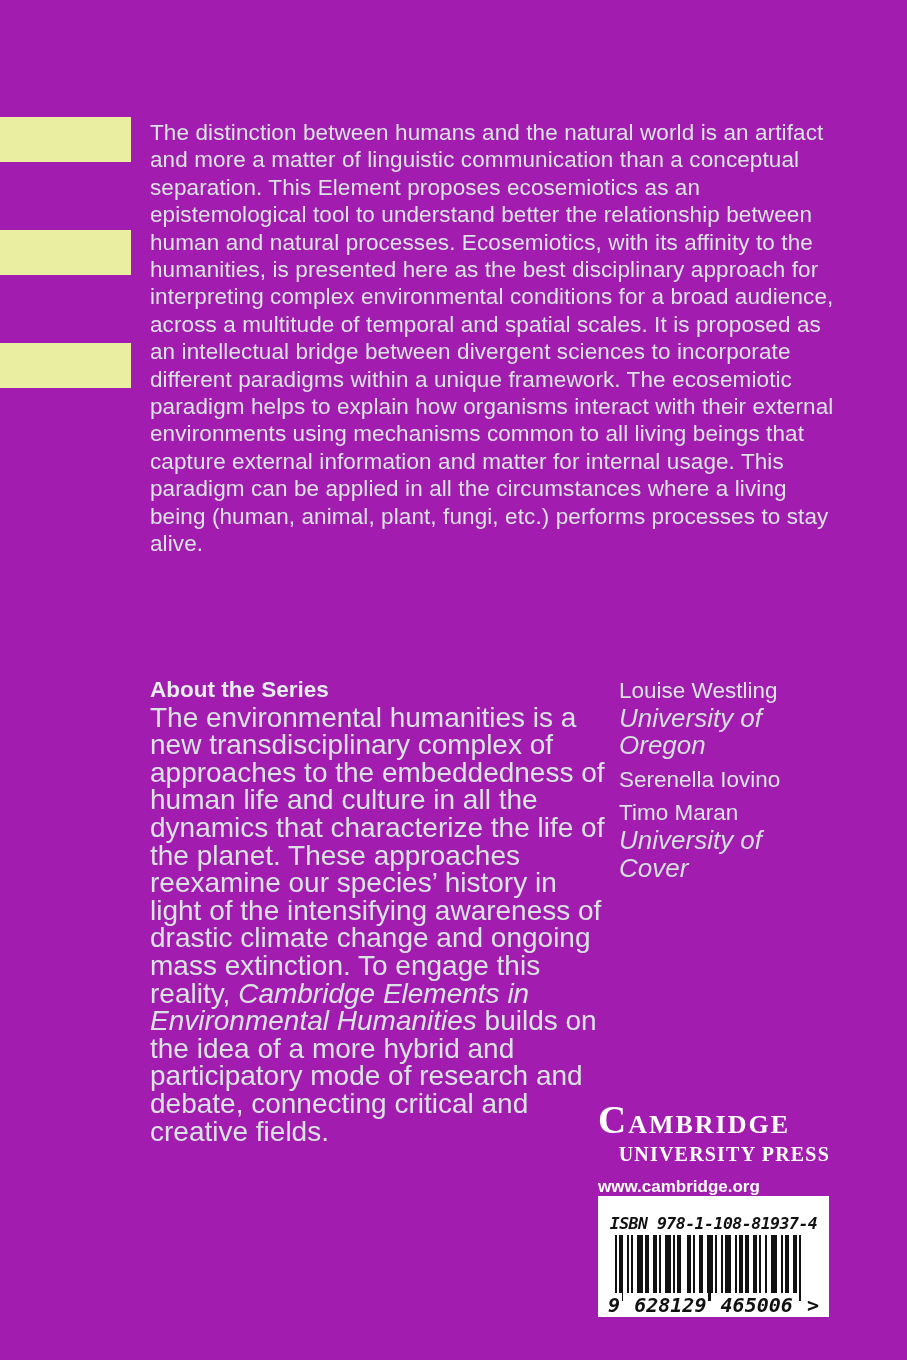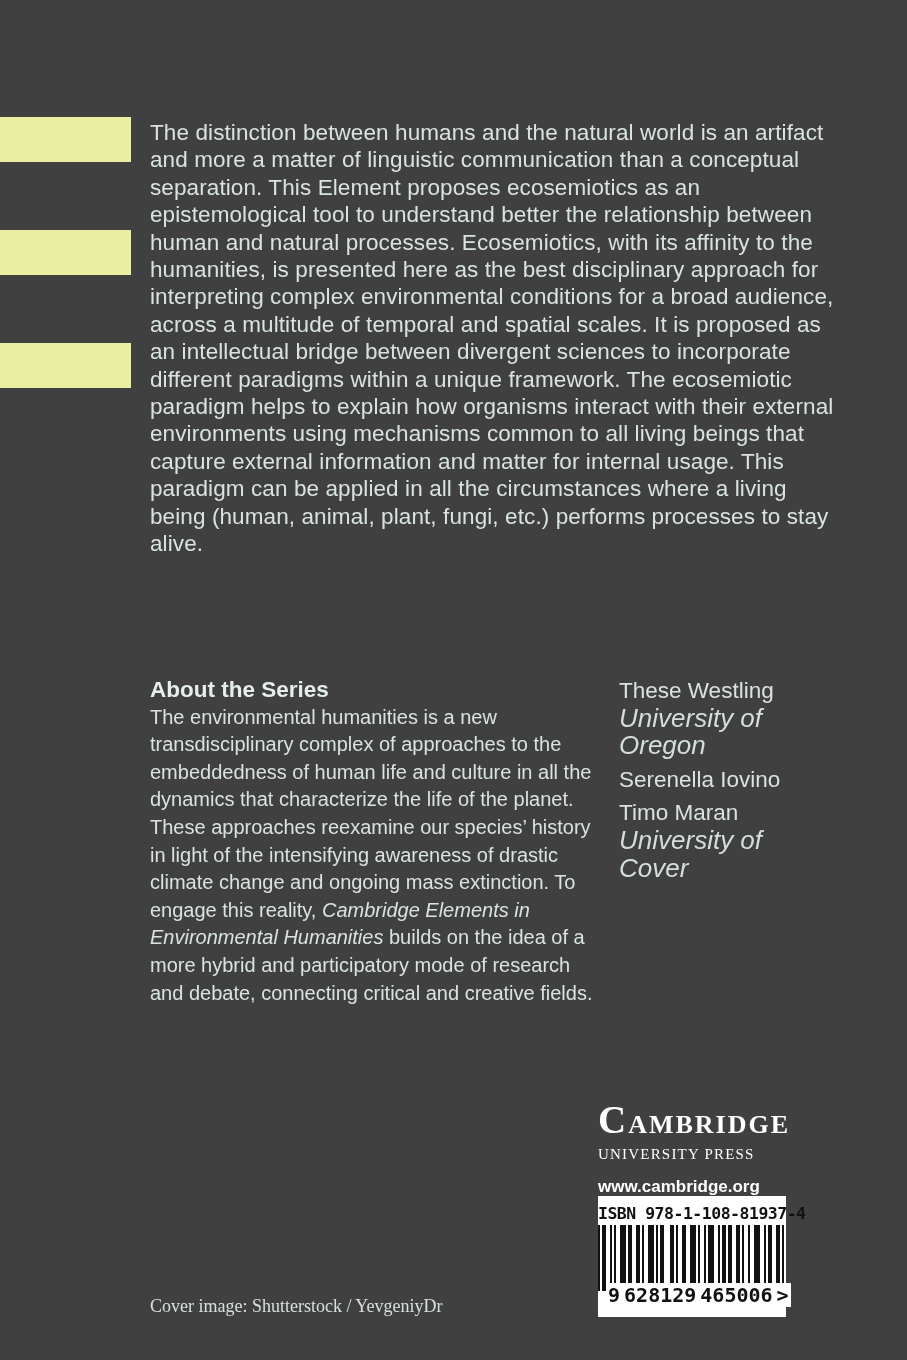--- a/index.html
+++ b/index.html
@@ -1,21 +1,21 @@
 <!DOCTYPE html>
 <html><head>
 <meta charset="utf-8">
 <style>
   html, body { margin: 0; padding: 0; }
   body { background: #0e2228; }
   .cover {
     position: relative;
     width: 907px;
     height: 1360px;
-    background: #404040;
+    background: #a21caf;
     overflow: hidden;
     font-family: "Liberation Sans", sans-serif;
   }
   .stripe {
     position: absolute;
     left: 0;
     width: 131px;
     height: 45px;
     background: #e9eea0;
   }
@@ -45,21 +45,21 @@
   }
   .col-heading {
     margin: 0;
     font-size: 22.5px;
     line-height: 27.6px;
     font-weight: 700;
     color: #e6eeee;
   }
   .about-body {
     margin: 0;
-    font-size: 20px;
+    font-size: 28px;
     line-height: 27.6px;
   }
   .about-body em { font-style: italic; }
 
   .editors-section {
     position: absolute;
     left: 619px;
     top: 676px;
     width: 215px;
     color: #d9e3e2;
@@ -88,43 +88,45 @@
     font-family: "Liberation Serif", serif;
     font-weight: 700;
     font-size: 26px;
     line-height: 34px;
     letter-spacing: 2px;
     white-space: nowrap;
   }
   .cup-name::first-letter { font-size: 39px; }
   .cup-press {
     font-family: "Liberation Serif", serif;
-    font-weight: 400;
-    font-size: 15px;
+    font-weight: 700;
+    font-size: 20px;
     line-height: 24px;
     letter-spacing: 1.2px;
     white-space: nowrap;
+    text-align: right;
   }
   .cup-url {
     font-family: "Liberation Sans", sans-serif;
     font-weight: 700;
     font-size: 17px;
     line-height: 22px;
     margin-top: 10px;
   }
 
   .isbn-box {
     position: absolute;
     left: 598px;
     top: 1196px;
-    width: 188px;
+    width: 231px;
     height: 121px;
     background: #ffffff;
     box-sizing: border-box;
-    padding-top: 8px;
+    padding-top: 18px;
+    font-style: italic;
   }
   .isbn-label {
     font-family: "DejaVu Sans Mono", monospace;
     font-weight: 700;
     font-size: 16.5px;
     letter-spacing: -0.5px;
     color: #111111;
     text-align: center;
     white-space: nowrap;
   }
@@ -176,21 +178,21 @@
 
   <p class="blurb">The distinction between humans and the natural world is an artifact and more a matter of linguistic communication than a conceptual separation. This Element proposes ecosemiotics as an epistemological tool to understand better the relationship between human and natural processes. Ecosemiotics, with its affinity to the humanities, is presented here as the best disciplinary approach for interpreting complex environmental conditions for a broad audience, across a multitude of temporal and spatial scales. It is proposed as an intellectual bridge between divergent sciences to incorporate different paradigms within a unique framework. The ecosemiotic paradigm helps to explain how organisms interact with their external environments using mechanisms common to all living beings that capture external information and matter for internal usage. This paradigm can be applied in all the circumstances where a living being (human, animal, plant, fungi, etc.) performs processes to stay alive.</p>
 
   <div class="about-section">
     <h2 class="col-heading">About the Series</h2>
     <p class="about-body"><span>The environmental humanities is a new transdisciplinary complex of approaches to the embeddedness of human life and culture in all the dynamics that characterize the life of the planet. These approaches reexamine our species’ history in light of the intensifying awareness of drastic climate change and ongoing mass extinction. To engage this reality, </span><em>Cambridge Elements in Environmental Humanities</em><span> builds on the idea of a more hybrid and participatory mode of research and debate, connecting critical and creative fields.</span></p>
   </div>
 
   <div class="editors-section">
     <div class="editor">
-      <div class="editor-name">These Westling</div>
+      <div class="editor-name">Louise Westling</div>
       <div class="editor-affiliation">University of Oregon</div>
     </div>
     <div class="editor">
       <div class="editor-name">Serenella Iovino</div>
     </div>
     <div class="editor">
       <div class="editor-name">Timo Maran</div>
       <div class="editor-affiliation">University of Cover</div>
     </div>
   </div>
@@ -240,15 +242,14 @@
         <div class="bar guard" style="left: 184px;"></div>
       </div>
     <div class="barcode-digits">
       <span>9</span>
       <span>628129</span>
       <span>465006</span>
       <span>&gt;</span>
     </div>
   </div>
 
-  <div class="credit">Cover image: Shutterstock / YevgeniyDr</div>
 
 </div>
 
 </body></html>

